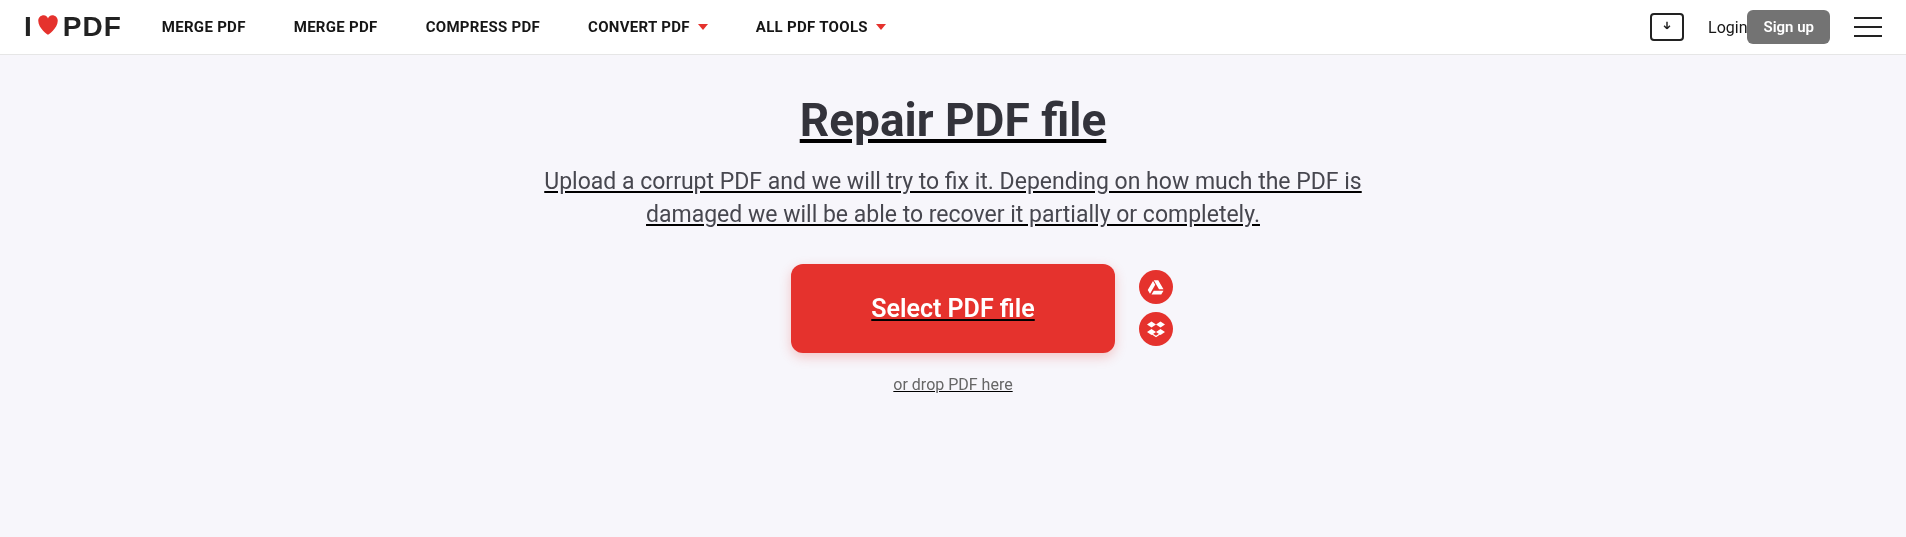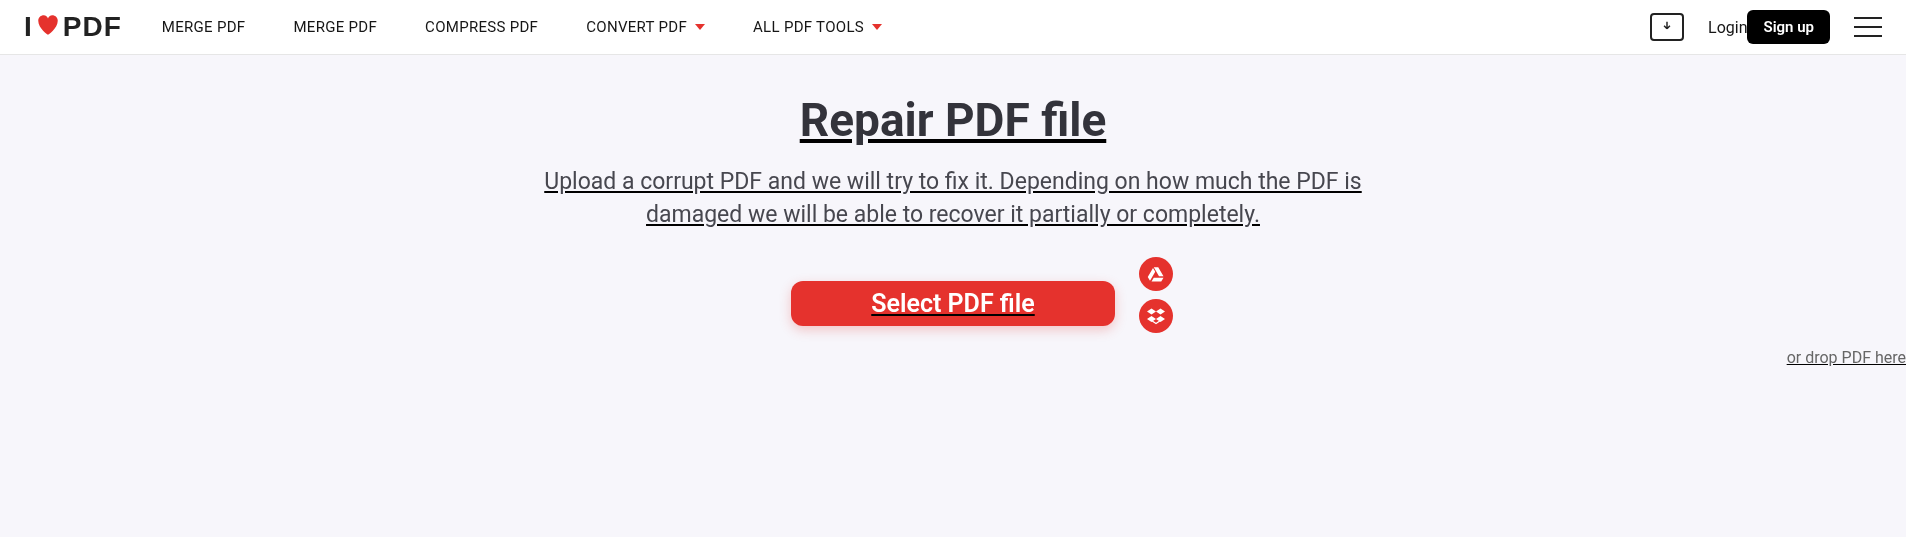--- a/index.html
+++ b/index.html
@@ -30,21 +30,21 @@
   .logo .heart {
     color: #e5322d;
     margin: 0 2px;
   }
   .nav {
     display: flex;
     gap: 48px;
   }
   .nav-item {
     font-size: 15px;
-    font-weight: 400;
+    font-weight: 700;
     color: #161616;
     letter-spacing: 0.3px;
     cursor: pointer;
     display: flex;
     align-items: center;
     gap: 8px;
   }
   .caret {
     width: 0; height: 0;
     border-left: 5px solid transparent;
@@ -63,21 +63,21 @@
     cursor: pointer;
     position: relative;
   }
   .icon-box svg { width: 14px; height: 14px; }
   .login {
     font-size: 16px;
     color: #161616;
     cursor: pointer;
   }
   .signup {
-    background: #000000;
+    background: #737373;
     color: #fff;
     font-size: 15px;
     font-weight: 600;
     padding: 8px 16px;
     border-radius: 6px;
     cursor: pointer;
     margin-right: 24px;
   }
   .hamburger {
     width: 28px; height: 20px;
@@ -113,25 +113,24 @@
     justify-content: center;
     align-items: center;
     gap: 16px;
     position: relative;
   }
   .select-btn {
     background: #e5322d;
     color: #fff;
     font-size: 25px;
     font-weight: 600;
-    padding: 8px 80px;
+    padding: 30px 80px;
     border-radius: 12px;
     cursor: pointer;
     box-shadow: 0 4px 12px rgba(229,50,45,0.25);
-    margin-top: 17px;
   }
   .cloud-btns {
     display: flex;
     flex-direction: column;
     gap: 8px;
     position: absolute;
     left: calc(50% + 186px);
   }
   .round-btn {
     width: 34px; height: 34px;
@@ -140,21 +139,20 @@
     display: flex;
     align-items: center;
     justify-content: center;
     cursor: pointer;
   }
   .round-btn svg { width: 18px; height: 18px; fill: #fff; }
   .drop-text {
     margin-top: 22px;
     font-size: 16px;
     color: #666;
-    text-align: right;
   }
 </style>
 </head>
 <body>
 
 <div class="topbar">
   <div class="logo">
     <span>I</span>
     <span class="heart">
       <svg width="26" height="24" viewBox="0 0 24 22">

